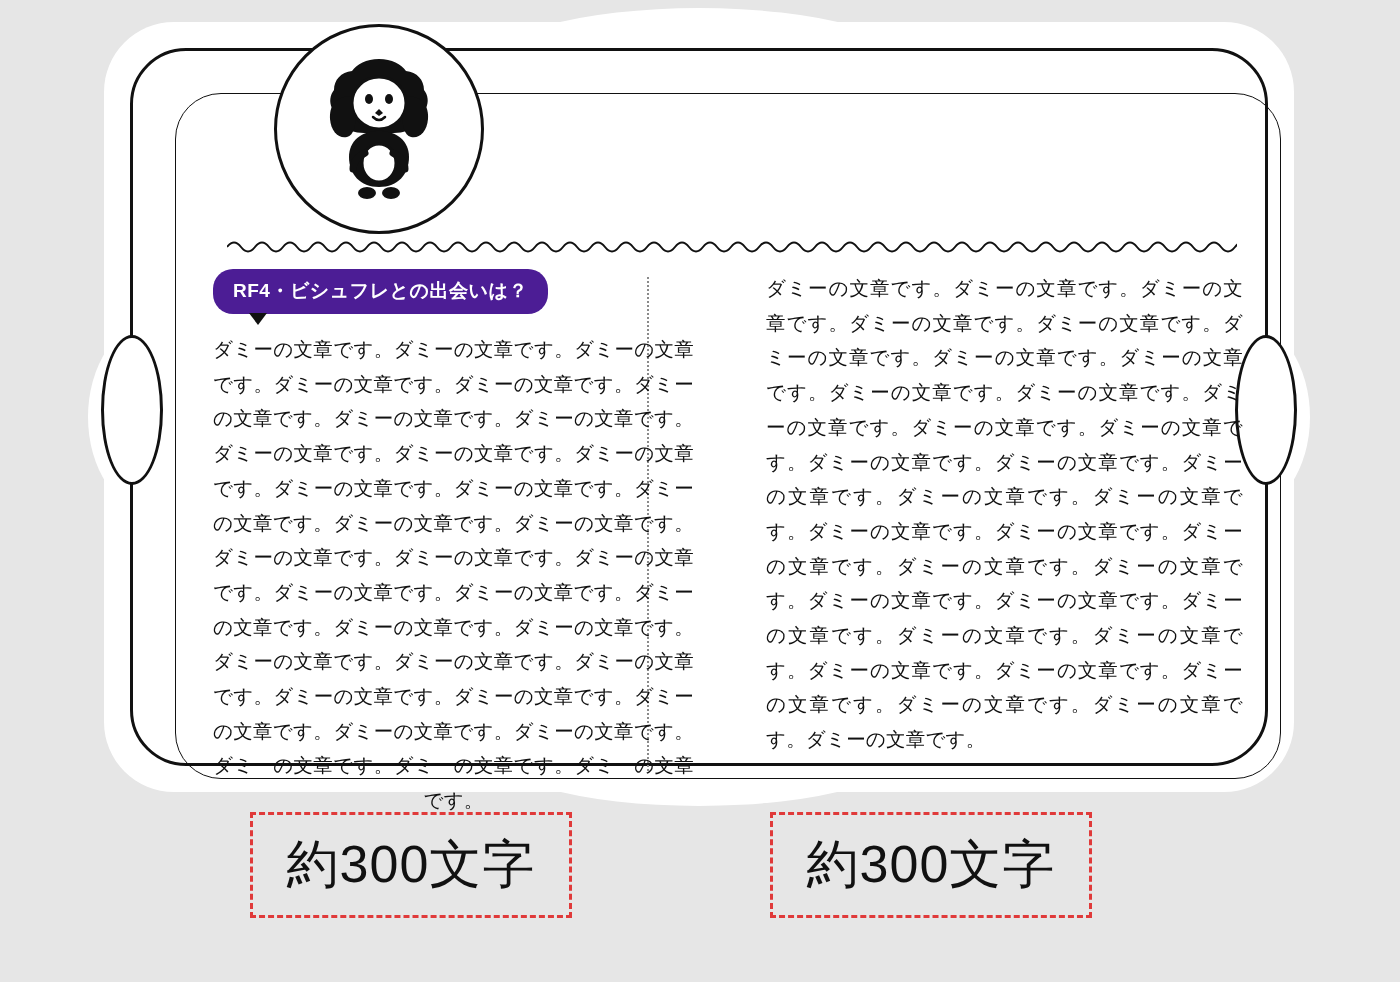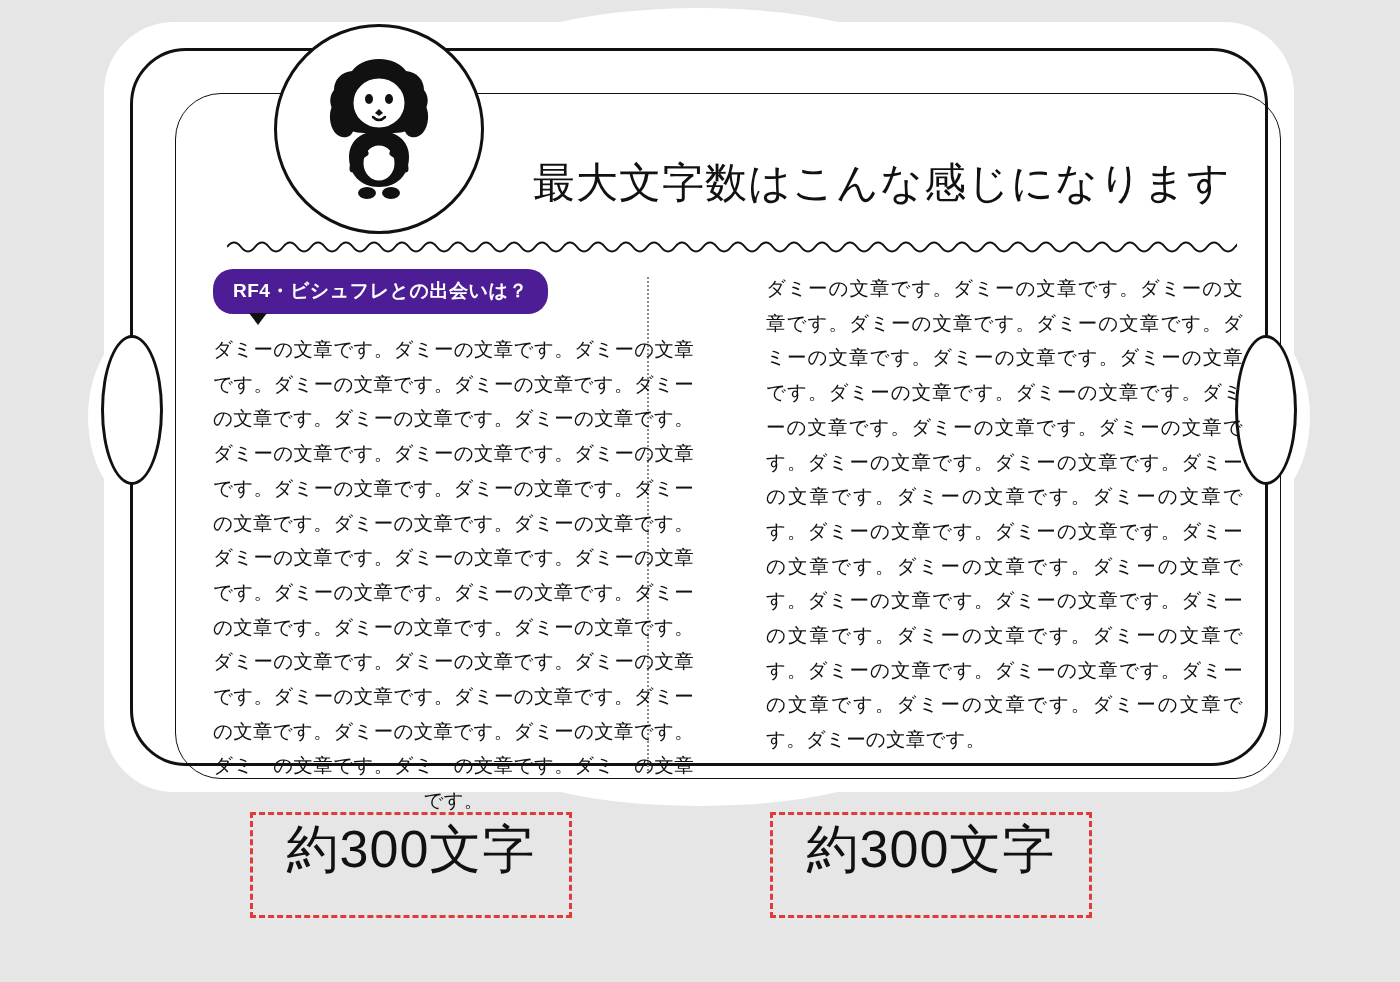--- a/index.html
+++ b/index.html
@@ -188,21 +188,21 @@
 
   
   .count-box {
     position: absolute;
     top: 812px;
     width: 322px;
     height: 106px;
     border: 3px dashed #e03a3a;
     box-sizing: border-box;
     display: flex;
-    align-items: flex-start;
+    align-items: center;
     justify-content: center;
   }
   .count-box.left  { left: 250px; }
   .count-box.right { left: 770px; }
   .count-text {
     font-size: 52px;
     color: #111;
     letter-spacing: 1px;
     font-weight: 500;
   }
@@ -213,21 +213,20 @@
 <div class="plaque-wrap">
   <div class="plaque-white"></div>
   <div class="bump b1"></div>
   <div class="bump b2"></div>
   <div class="bump b3"></div>
   <div class="bump b4"></div>
 
   <div class="card-outline">
     <div class="card-inner-line"></div>
 
-    <div class="header-title">最大文字数はこんな感じになります</div>
 
     <svg class="wave" viewBox="0 0 1010 22" preserveAspectRatio="none">
       <path d="M0,12 q7,-9 14,0 t14,0 t14,0 t14,0 t14,0 t14,0 t14,0 t14,0 t14,0 t14,0 t14,0 t14,0 t14,0 t14,0 t14,0 t14,0 t14,0 t14,0 t14,0 t14,0 t14,0 t14,0 t14,0 t14,0 t14,0 t14,0 t14,0 t14,0 t14,0 t14,0 t14,0 t14,0 t14,0 t14,0 t14,0 t14,0 t14,0 t14,0 t14,0 t14,0 t14,0 t14,0 t14,0 t14,0 t14,0 t14,0 t14,0 t14,0 t14,0 t14,0 t14,0 t14,0 t14,0 t14,0 t14,0 t14,0 t14,0 t14,0 t14,0 t14,0 t14,0 t14,0 t14,0 t14,0 t14,0 t14,0 t14,0 t14,0 t14,0 t14,0 t14,0 t14,0 t14,0" fill="none" stroke="#111" stroke-width="2"></path>
     </svg>
 
     <div class="notch-mask left"></div>
     <div class="notch-mask right"></div>
     <div class="notch left"></div>
     <div class="notch right"></div>
 

